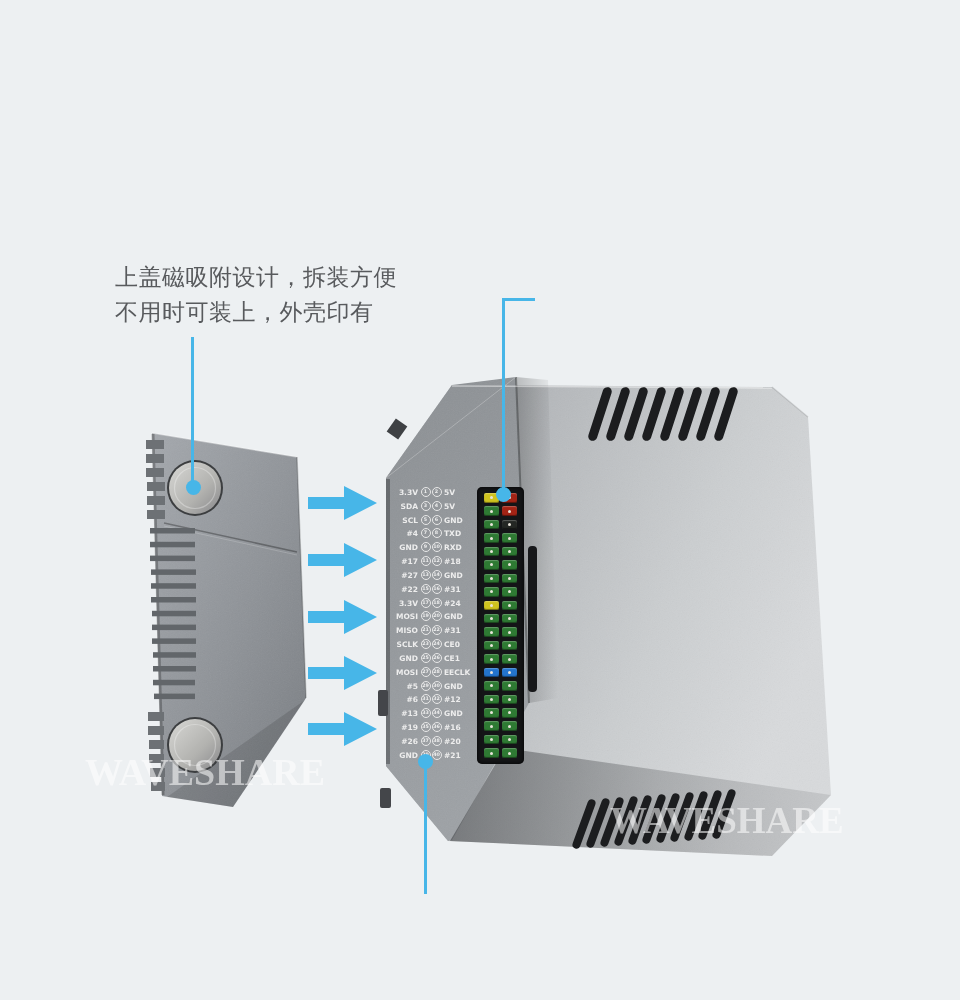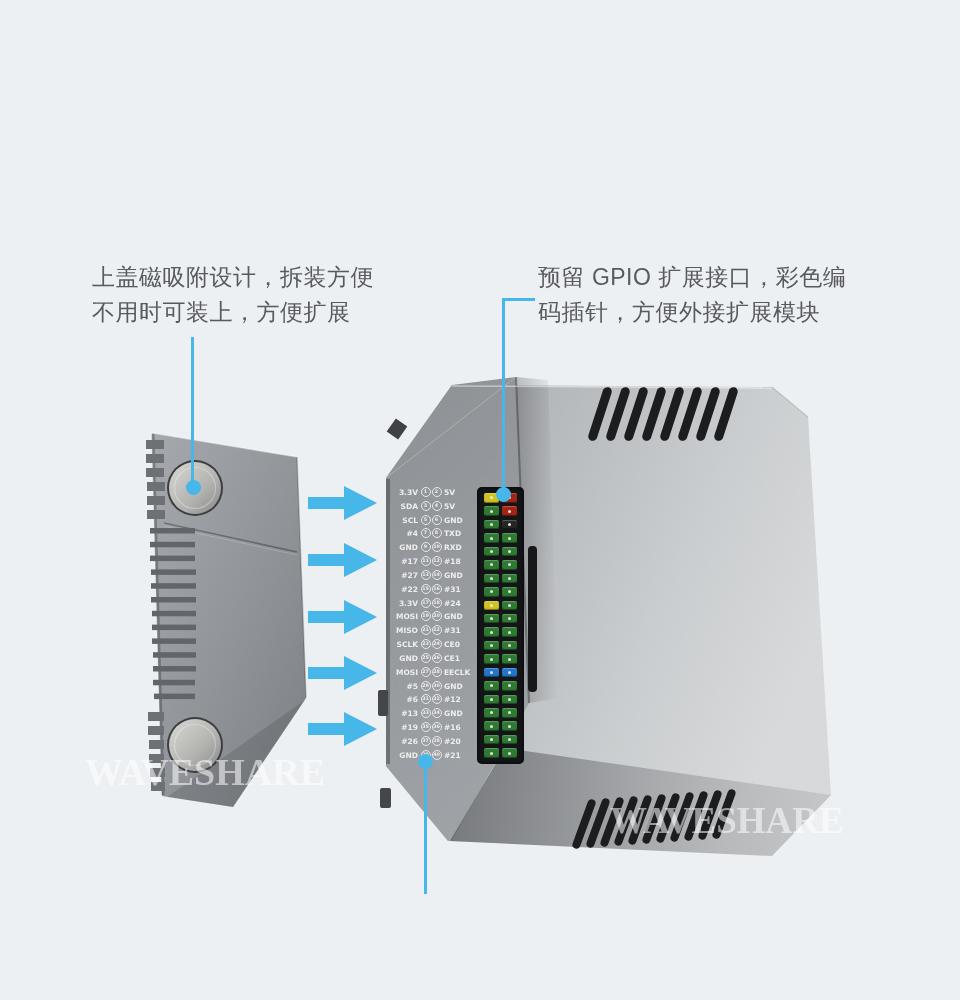--- a/index.html
+++ b/index.html
@@ -503,23 +503,19 @@
   <div class="callout-v" style="left:191px;top:337px;height:144px;"></div>
   <div class="callout-dot" style="left:185.5px;top:479.5px;"></div>
 
   <div class="callout-h" style="left:502px;top:298px;width:33px;"></div>
   <div class="callout-v" style="left:502px;top:298px;height:192px;"></div>
   <div class="callout-dot" style="left:496px;top:487px;"></div>
 
   <div class="callout-dot" style="left:418px;top:753.5px;"></div>
   <div class="callout-v" style="left:424px;top:766px;height:128px;"></div>
 
-  <div class="annotation" style="left:92px;top:260px;">
+  <div class="annotation" style="left:115px;top:260px;">
     <div>上盖磁吸附设计，拆装方便</div>
-    <div>不用时可装上，方便扩展</div>
+    <div>不用时可装上，外壳印有</div>
   </div>
 
-  <div class="annotation" style="left:538px;top:260px;">
-    <div>预留 GPIO 扩展接口，彩色编</div>
-    <div>码插针，方便外接扩展模块</div>
-  </div>
 
 </div>
 
 </body></html>

